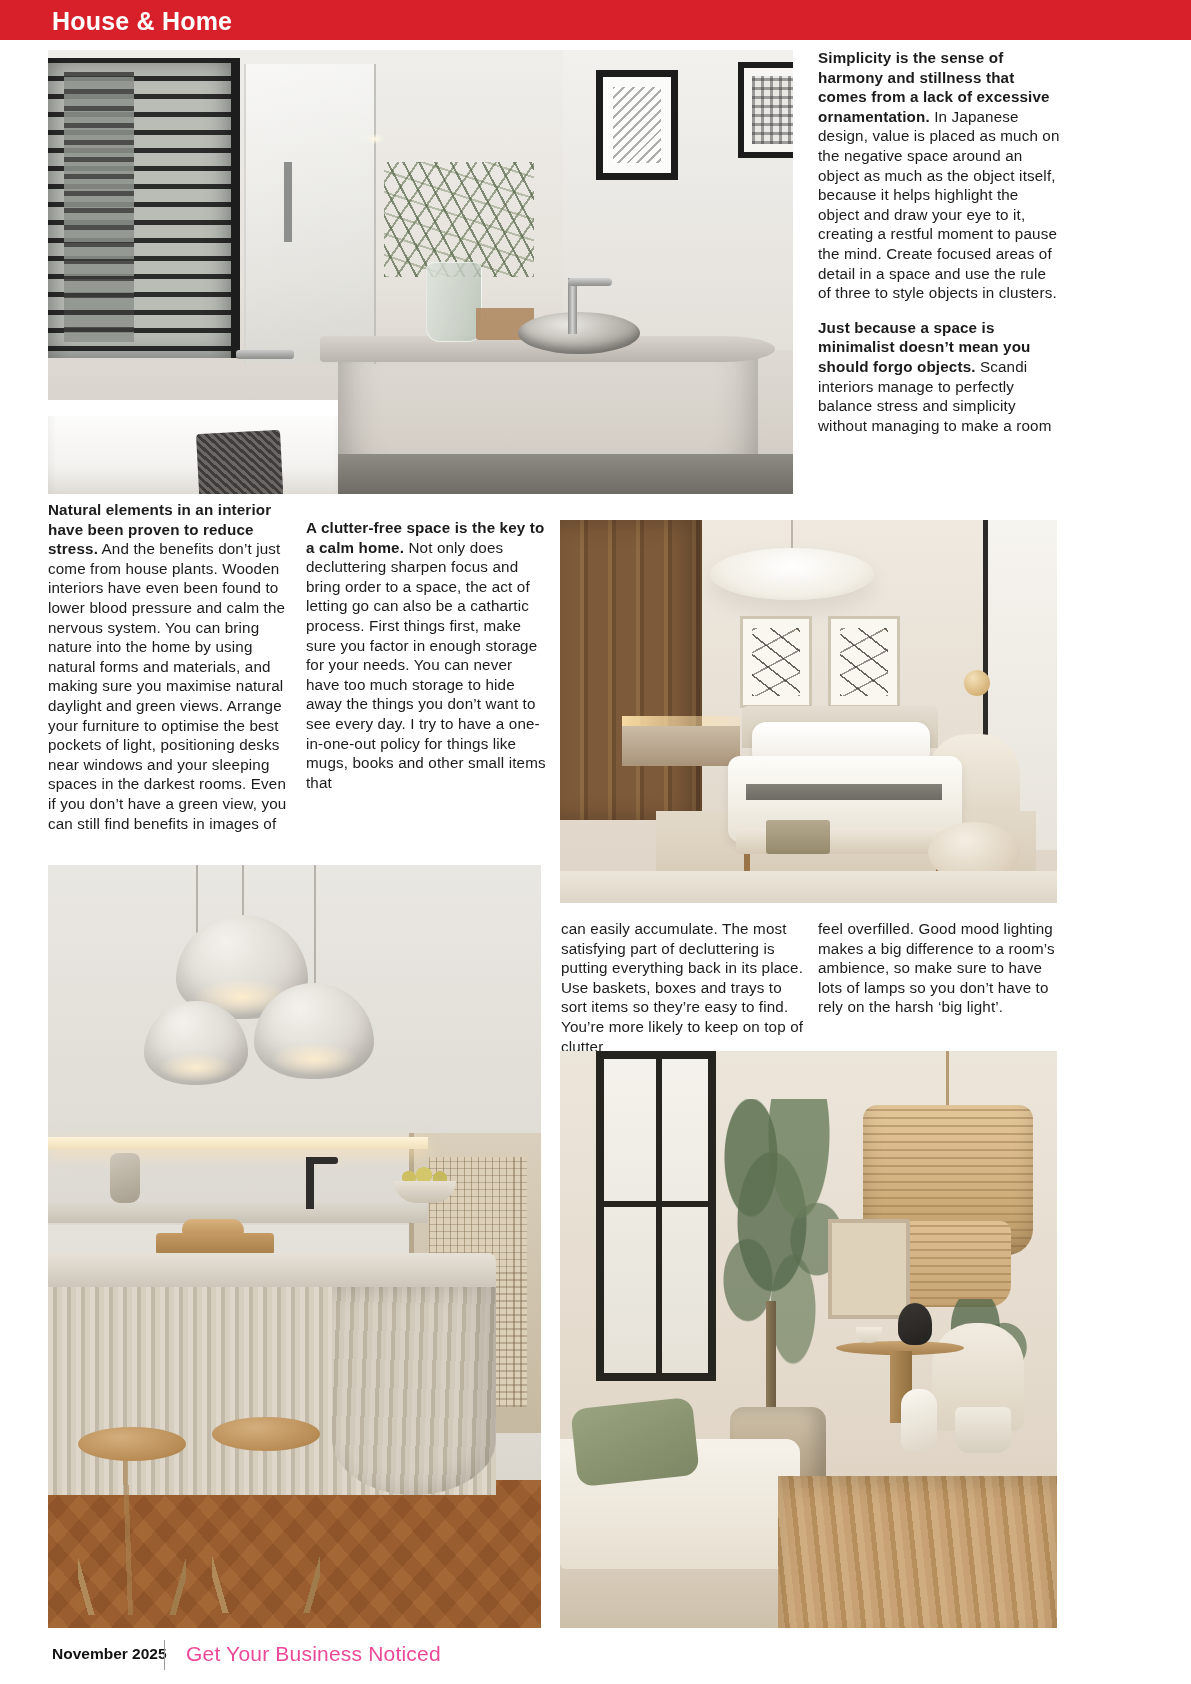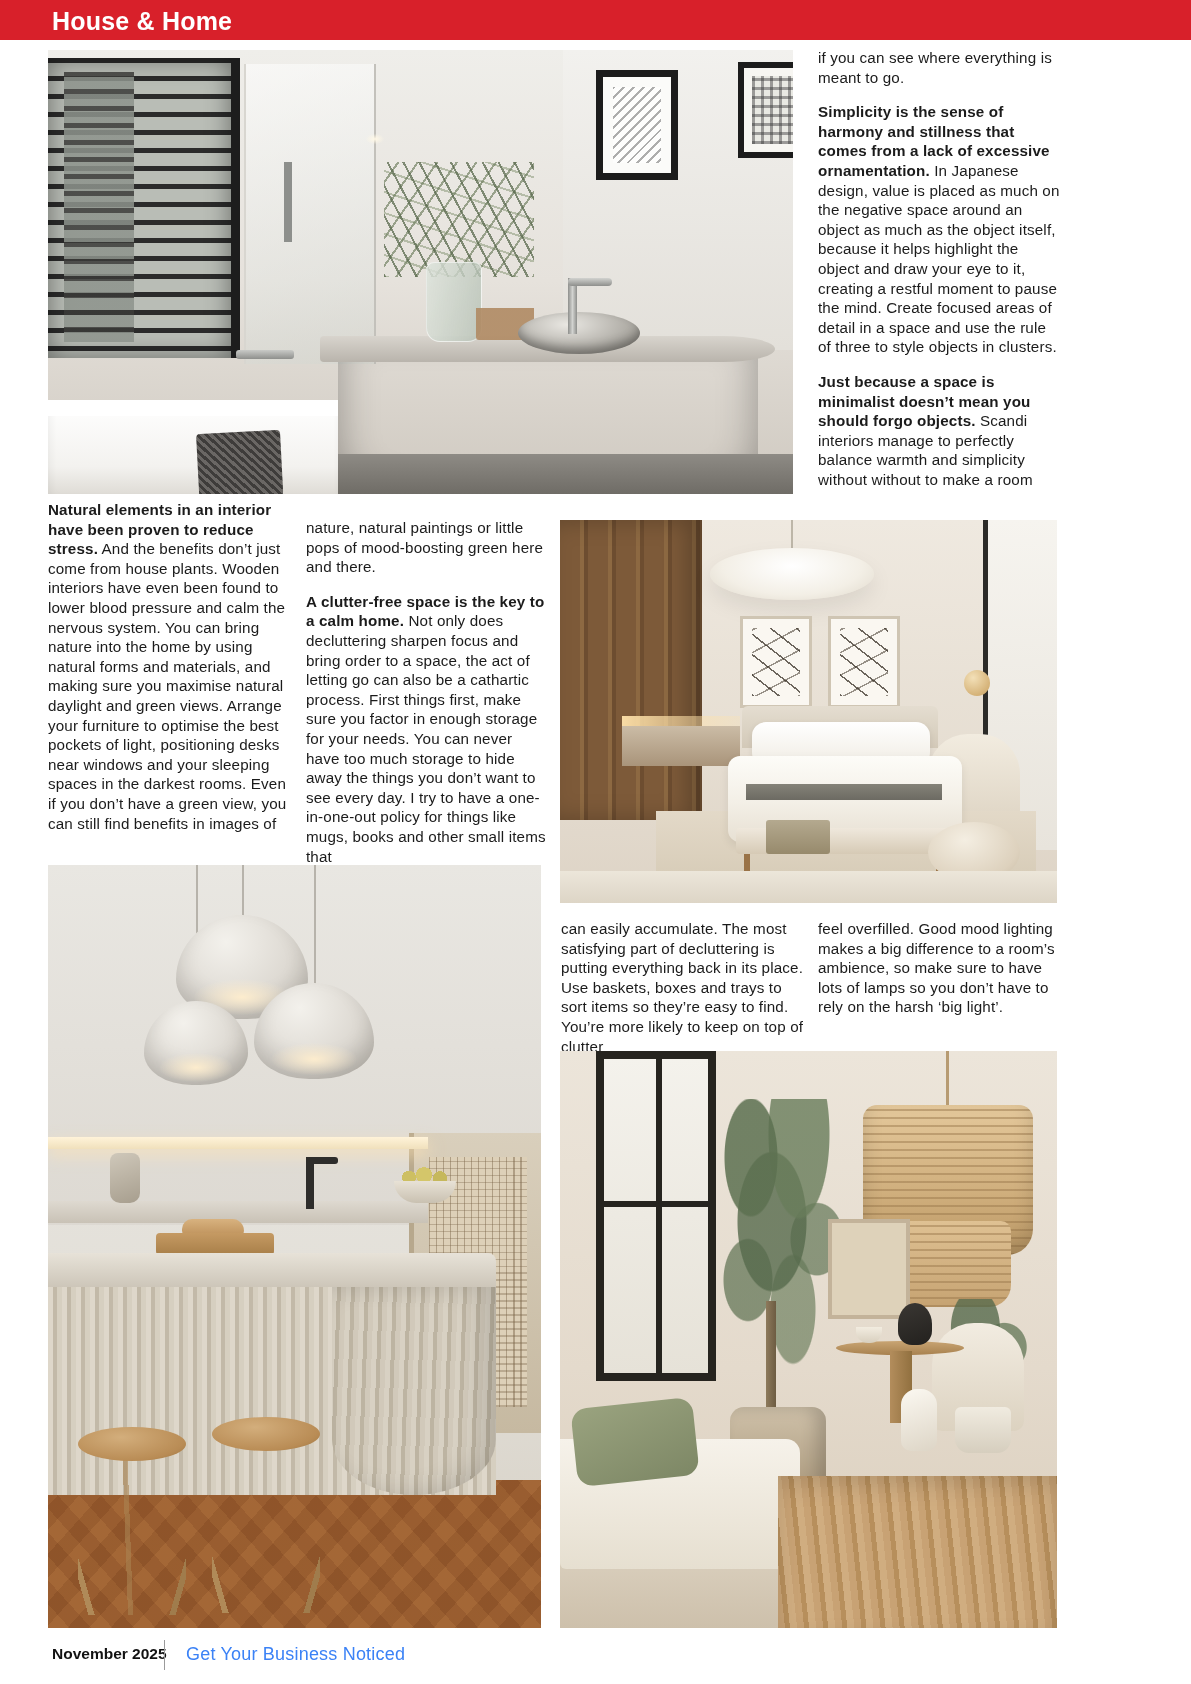--- a/index.html
+++ b/index.html
@@ -579,22 +579,22 @@
   }
   .footer-divider {
     position: absolute;
     left: 164px; top: 1640px;
     width: 1px; height: 30px;
     background: #9b9b9b;
   }
   .footer-tagline {
     position: absolute;
     left: 186px; top: 1645px;
-    font-size: 18px;
-    color: #3b82f6; line-height: 18px;
+    font-size: 21px;
+    color: #ec4899; line-height: 18px;
     letter-spacing: .2px;
   }
 </style>
 </head>
 <body>
 
 <div class="header-band"></div>
 <div class="header-title">House &amp; Home</div>
 
 <div class="photo" id="photo-bathroom">
@@ -620,40 +620,34 @@
   <div class="layer bath-tap-2"></div>
   <div class="layer bath-wallmix"></div>
   <div class="layer bath-floor"></div>
   <div class="layer bath-tub"></div>
   <div class="layer bath-tub-rim"></div>
   <div class="layer bath-towel"></div>
 </div>
 
 <div class="col" id="col-right-top" style="left:818px; top:48px; width:245px;">
   <p>
-    <span>if you can see where everything is meant to go.</span>
-  </p>
-  <p>
     <b>Simplicity is the sense of harmony and stillness that comes from a lack of excessive ornamentation.</b><span> In Japanese design, value is placed as much on the negative space around an object as much as the object itself, because it helps highlight the object and draw your eye to it, creating a restful moment to pause the mind. Create focused areas of detail in a space and use the rule of three to style objects in clusters.</span>
   </p>
   <p>
-    <b>Just because a space is minimalist doesn’t mean you should forgo objects.</b><span> Scandi interiors manage to perfectly balance warmth and simplicity without without to make a room</span>
+    <b>Just because a space is minimalist doesn’t mean you should forgo objects.</b><span> Scandi interiors manage to perfectly balance stress and simplicity without managing to make a room</span>
   </p>
 </div>
 
 <div class="col" id="col-mid-left" style="left:48px; top:500px; width:245px;">
   <p>
     <b>Natural elements in an interior have been proven to reduce stress.</b><span> And the benefits don’t just come from house plants. Wooden interiors have even been found to lower blood pressure and calm the nervous system. You can bring nature into the home by using natural forms and materials, and making sure you maximise natural daylight and green views. Arrange your furniture to optimise the best pockets of light, positioning desks near windows and your sleeping spaces in the darkest rooms. Even if you don’t have a green view, you can still find benefits in images of</span>
   </p>
 </div>
 
 <div class="col" id="col-mid-center" style="left:306px; top:518px; width:240px;">
-  <p>
-    <span>nature, natural paintings or little pops of mood-boosting green here and there.</span>
-  </p>
   <p>
     <b>A clutter-free space is the key to a calm home.</b><span> Not only does decluttering sharpen focus and bring order to a space, the act of letting go can also be a cathartic process. First things first, make sure you factor in enough storage for your needs. You can never have too much storage to hide away the things you don’t want to see every day. I try to have a one-in-one-out policy for things like mugs, books and other small items that</span>
   </p>
 </div>
 
 <div class="photo" id="photo-bedroom">
   <div class="layer bed-wardrobe"></div>
   <div class="layer bed-window"></div>
   <div class="layer bed-pendant-cord"></div>
   <div class="layer bed-pendant"></div>

